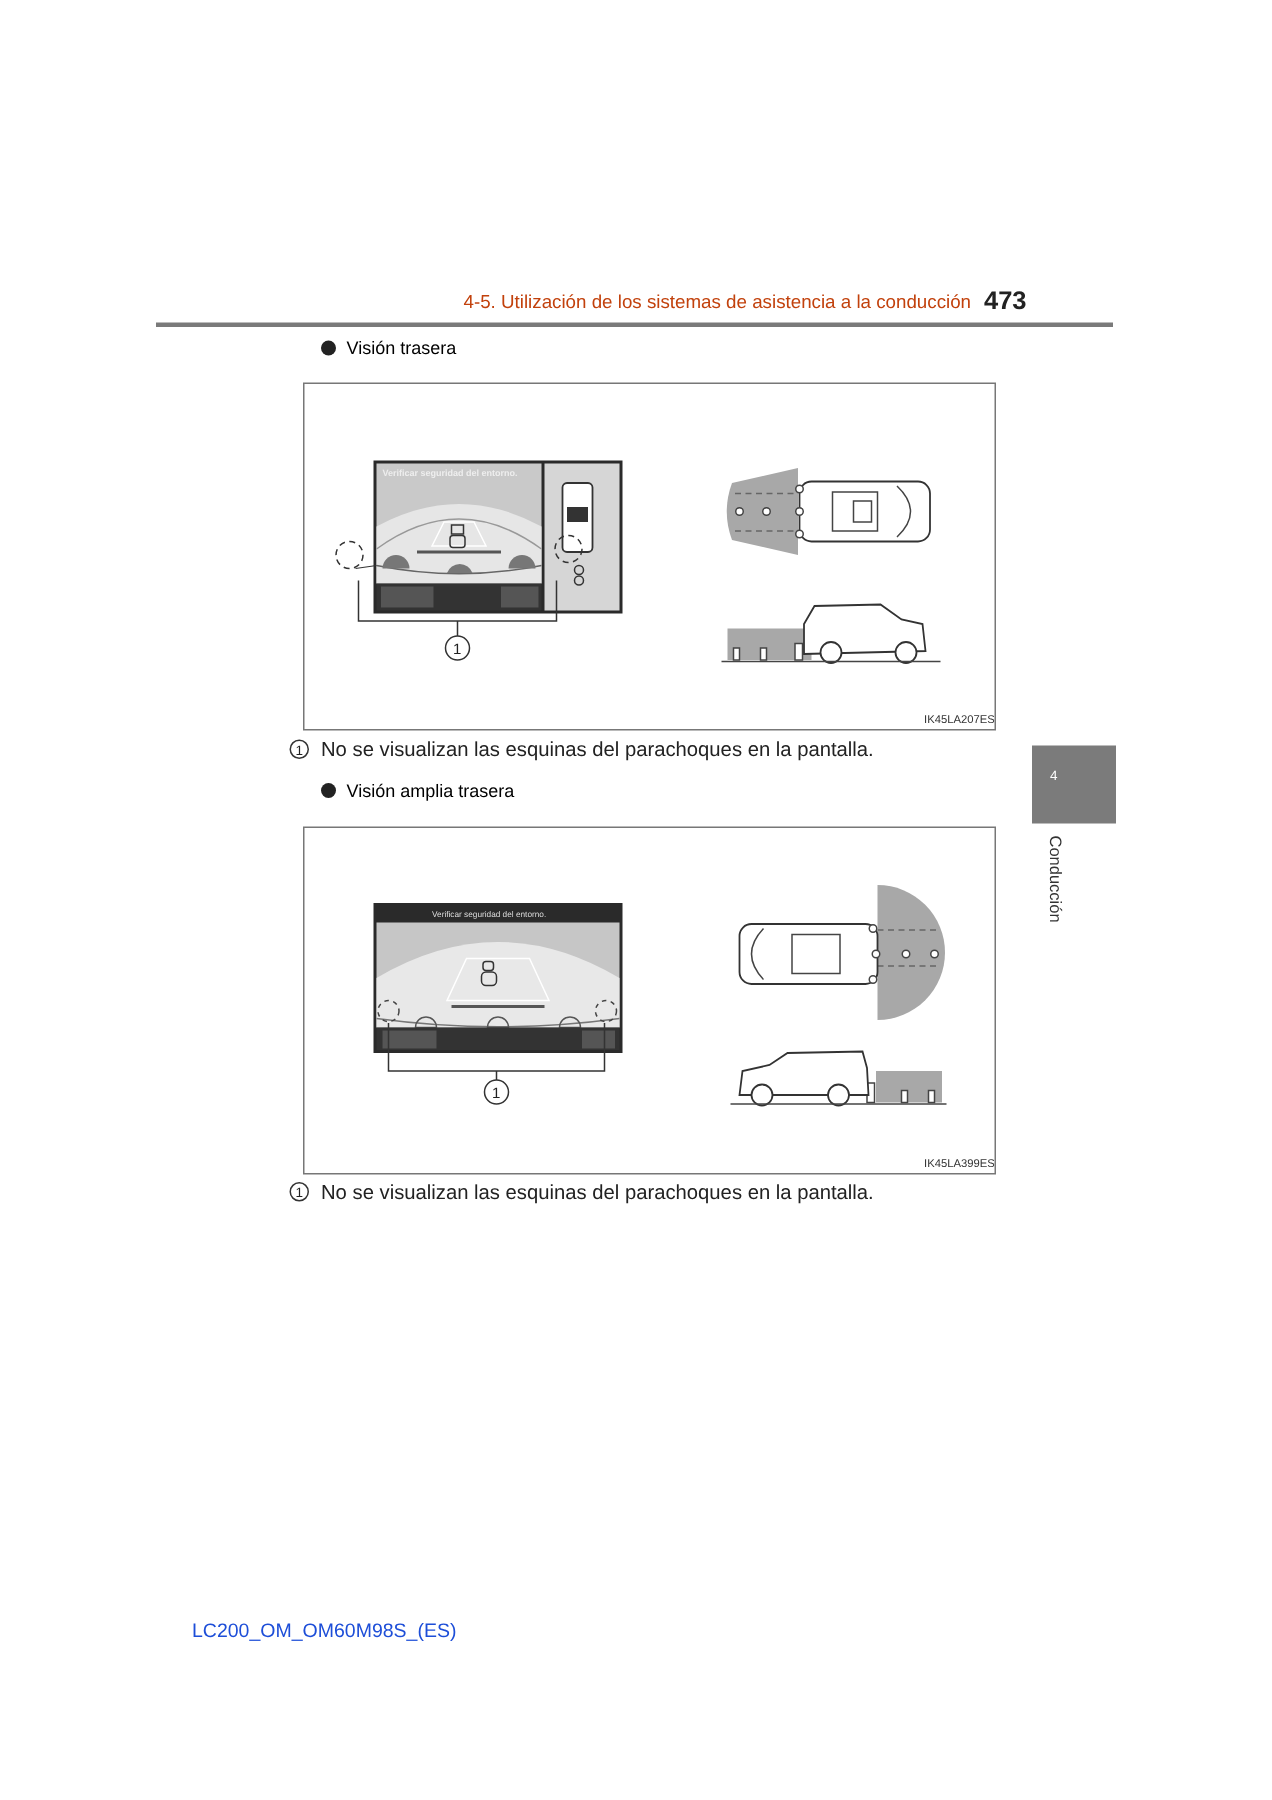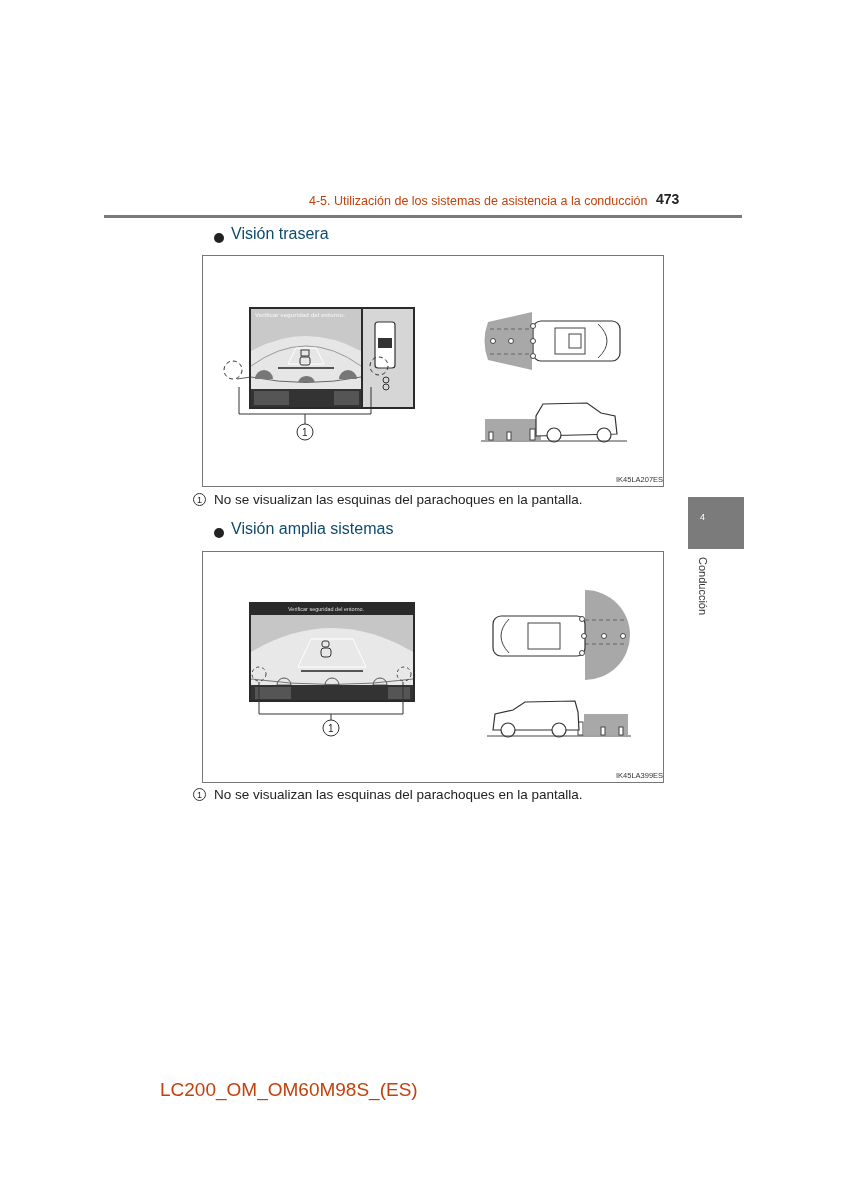--- a/index.html
+++ b/index.html
@@ -1,31 +1,31 @@
 <!DOCTYPE html>
 <html><head>
   <meta charset="utf-8">
   <style>
     html, body { margin: 0; padding: 0; background: #ffffff; }
     body { width: 848px; height: 1200px; position: relative; overflow: hidden;
            font-family: "Liberation Sans", sans-serif; color: #222; }
     .abs { position: absolute; }
     .header-title { left: 309px; top: 194px; font-size: 12.5px; color: #c2410c; white-space: nowrap; }
-    .page-num { left: 656px; top: 191px; font-size: 14px; font-weight: bold; color: #222; }
+    .page-num { left: 656px; top: 191px; font-size: 17px; font-weight: bold; color: #222; }
     .header-rule { left: 104px; top: 215px; width: 638px; height: 3px; background: #7a7a7a; }
-    .bullet-heading { font-size: 16px; color: #0c4a6e; white-space: nowrap; display: flex; align-items: flex-end; }
+    .bullet-heading { font-size: 12px; color: #000000; white-space: nowrap; display: flex; align-items: center; }
     .bullet-dot { width: 10px; height: 10px; border-radius: 50%; background: #222; margin-right: 7px; display: inline-block; }
     .figure-box { border: 1px solid #777; background: #fff; }
     .caption { font-size: 13.5px; color: #222; white-space: nowrap; display: flex; align-items: center; }
     .circled { display: inline-flex; width: 13px; height: 13px; border: 1px solid #333; border-radius: 50%;
                font-size: 9px; align-items: center; justify-content: center; margin-right: 8px; box-sizing: border-box; }
     .side-tab { left: 688px; top: 497px; width: 56px; height: 52px; background: #7b7b7b; }
     .side-tab-num { left: 700px; top: 512px; font-size: 9px; color: #fff; }
     .side-tab-label { left: 697px; top: 557px; font-size: 11px; color: #333; writing-mode: vertical-rl; white-space: nowrap; }
-    .footer { left: 128px; top: 1079px; font-size: 19px; color: #c2410c; white-space: nowrap; margin-left: 32px; }
+    .footer { left: 128px; top: 1079px; font-size: 13px; color: #1d4ed8; white-space: nowrap; }
     svg text { font-family: "Liberation Sans", sans-serif; }
   </style>
 </head>
 <body>
 
 <div class="abs header-title">4-5. Utilización de los sistemas de asistencia a la conducción</div>
 <div class="abs page-num">473</div>
 <div class="abs header-rule"></div>
 
 <div class="abs bullet-heading" style="left:214px; top:225px;">
@@ -99,21 +99,21 @@
   </svg>
 </div>
 
 <div class="abs caption" style="left:193px; top:492px;">
   <span class="circled">1</span>
   <span>No se visualizan las esquinas del parachoques en la pantalla.</span>
 </div>
 
 <div class="abs bullet-heading" style="left:214px; top:520px;">
   <span class="bullet-dot"></span>
-  <span>Visión amplia sistemas</span>
+  <span>Visión amplia trasera</span>
 </div>
 
 <div class="abs figure-box" style="left:202px; top:551px; width:460px; height:230px;">
   <svg width="460" height="230" viewBox="0 0 460 230">
     <g>
       <rect x="46" y="50" width="166" height="100" fill="#2a2a2a"></rect>
       <rect x="48" y="63" width="162" height="70" fill="#c6c6c6"></rect>
       <path d="M48 100 Q129 52 210 100 L210 133 L48 133 Z" fill="#e8e8e8"></path>
       <polygon points="95,115 163,115 150,87 108,87" fill="none" stroke="#fff" stroke-width="1"></polygon>
       <rect x="119" y="89" width="7" height="6" rx="2" fill="none" stroke="#333"></rect>

